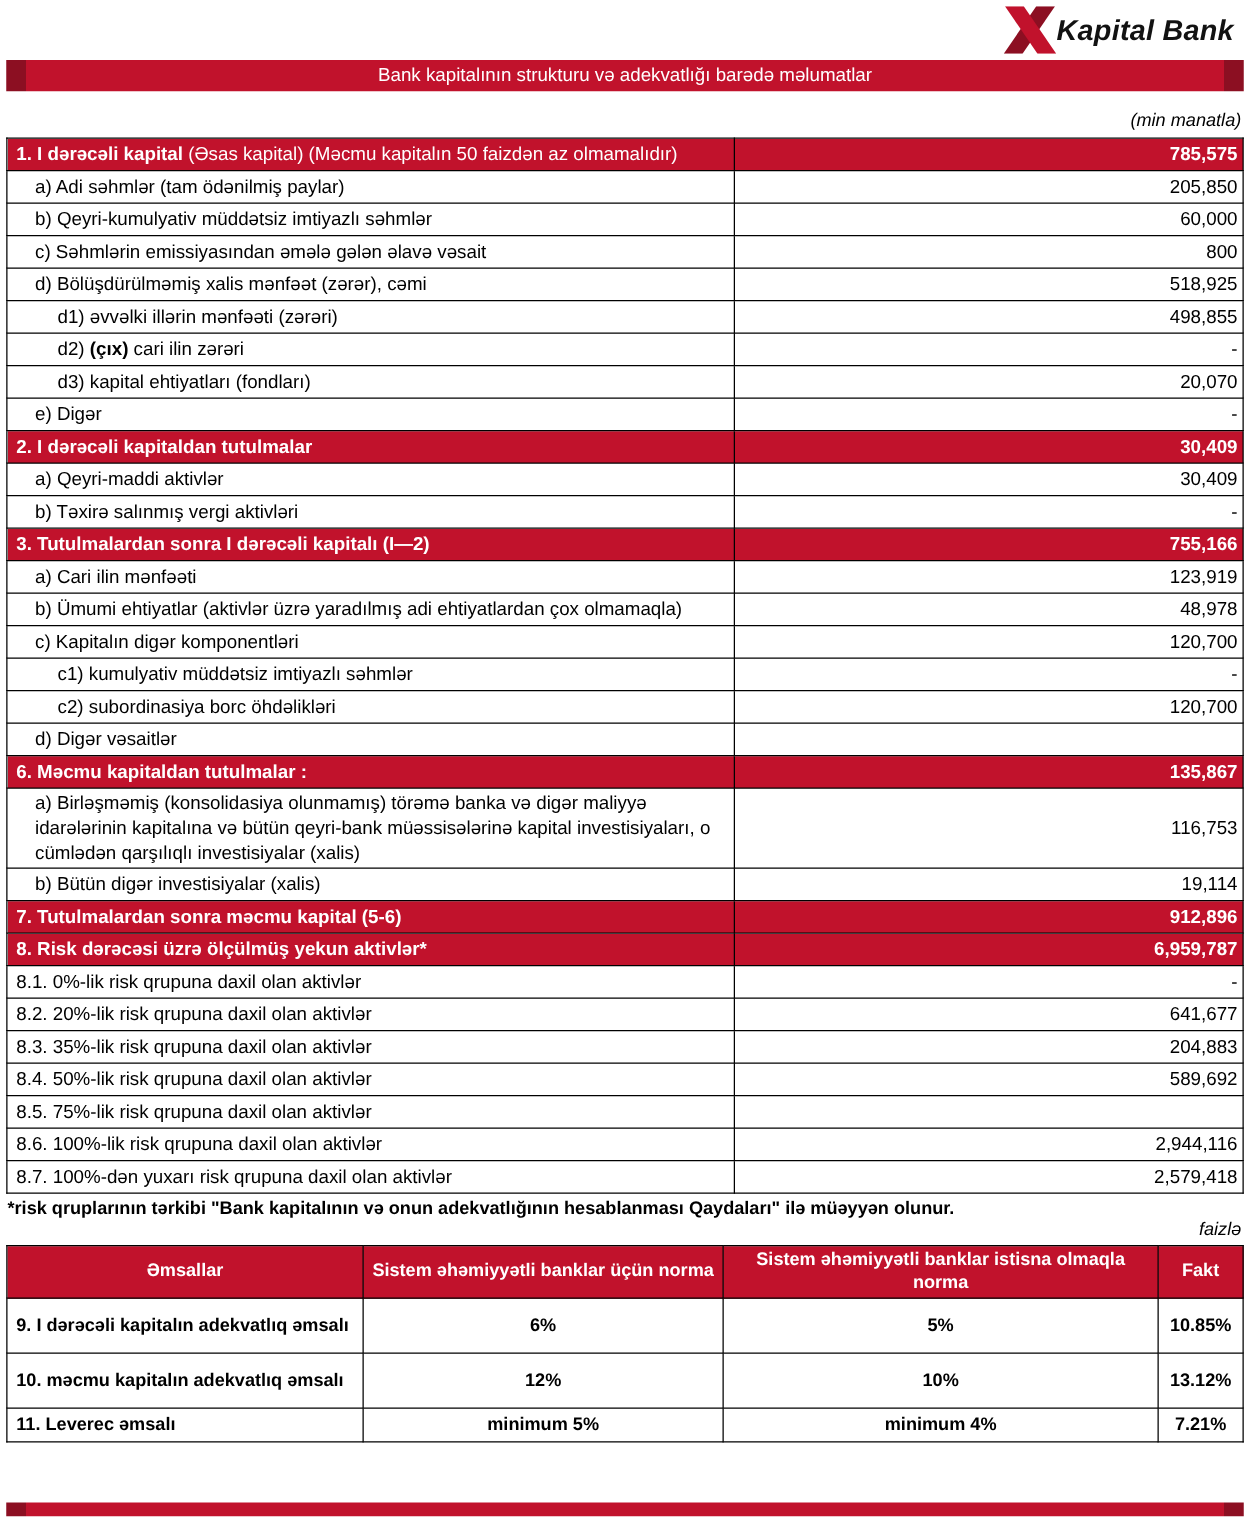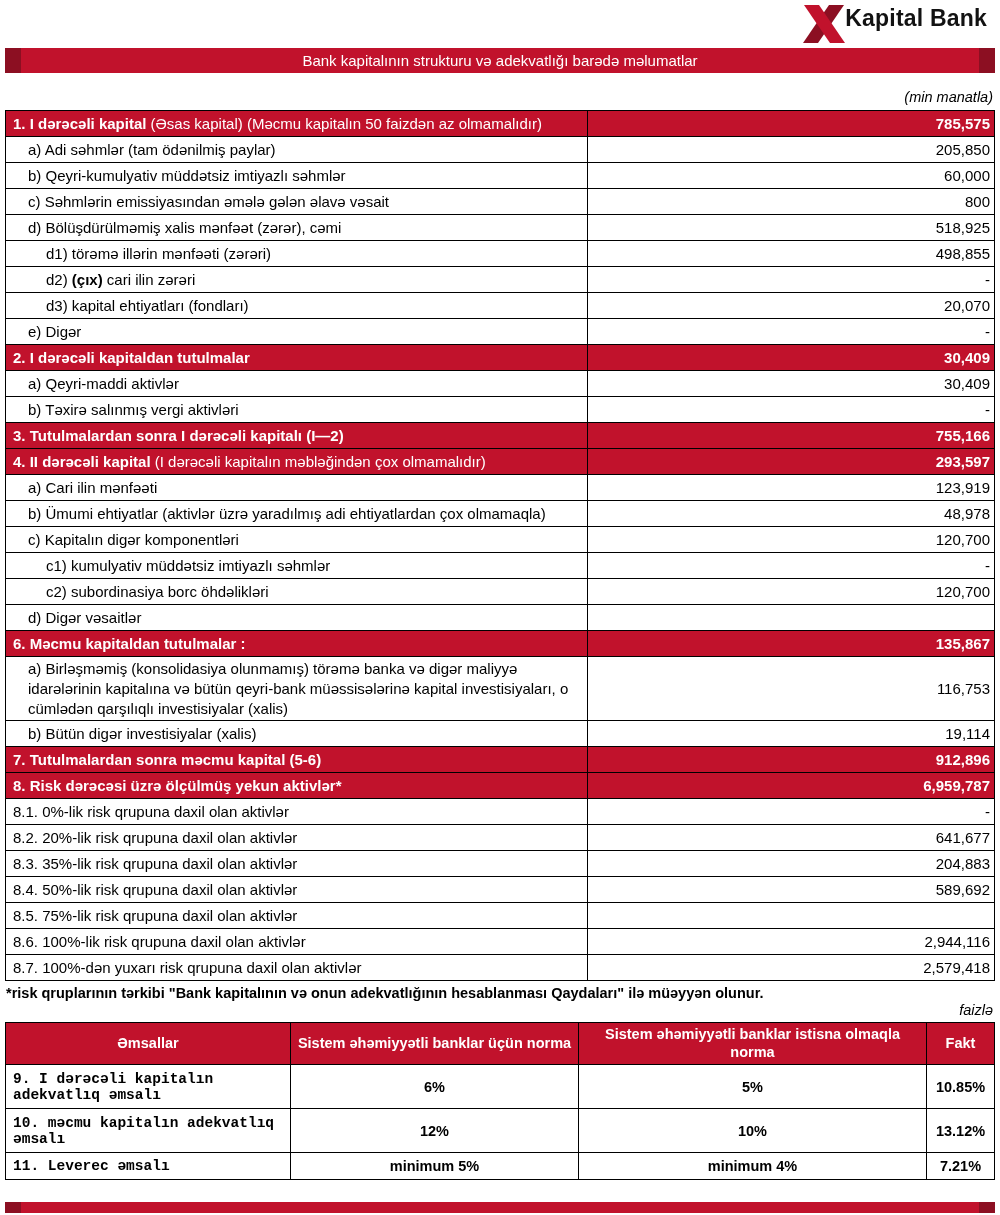--- a/index.html
+++ b/index.html
@@ -8,21 +8,21 @@
   }
   *{box-sizing:border-box;}
   html,body{margin:0;padding:0;background:#ffffff;}
   body{font-family:"Liberation Sans", sans-serif;color:#000;}
   .page{
     width:1000px;height:1215px;margin:0 auto;position:relative;
     background:#fff;padding:0 5px;overflow:hidden;
   }
   
   .topbar{height:44px;display:flex;justify-content:flex-end;align-items:center;padding:4px 8px 0 0;}
-  .logo{display:flex;gap:0;}
+  .logo{display:flex;align-items:center;gap:0;font-style:italic;}
   .logo-icon{display:block;}
   .logo-text{font-size:23px;font-weight:bold;color:#121212;letter-spacing:.2px;}
   
   .red-bar-bg{
     background:linear-gradient(90deg,
       var(--brand-red-dark) 0%, var(--brand-red-dark) 1.6%,
       var(--brand-red) 1.6%, var(--brand-red) 98.4%,
       var(--brand-red-dark) 98.4%, var(--brand-red-dark) 100%);
   }
   .banner{
@@ -59,21 +59,21 @@
   .ratios-table th{
     background:var(--brand-red);color:#fff;font-weight:bold;font-size:14.5px;
     border:1px solid #000;padding:3px 4px;height:26px;text-align:center;line-height:1.2;
   }
   .ratios-table td{
     border:1px solid #000;font-weight:bold;font-size:14.5px;padding:3px 7px;
     vertical-align:middle;
   }
   .ratios-table tbody tr{height:44px;}
   .ratios-table tbody tr:last-child{height:27px;}
-  .ratio-label{text-align:left;font-family:Liberation Mono, monospace;}
+  .ratio-label{text-align:left;}
   .ratio-value{text-align:center;}
   
   .footer-bar{
     position:absolute;left:5px;right:5px;bottom:2px;height:11px;
   }
 </style>
 </head>
 <body>
 
 <div class="page">
@@ -114,21 +114,21 @@
         </tr>
         <tr class="item-row">
           <td class="label-cell indent-1"><span>c) Səhmlərin emissiyasından əmələ gələn  əlavə vəsait</span></td>
           <td class="value-cell">800</td>
         </tr>
         <tr class="item-row">
           <td class="label-cell indent-1"><span>d)   Bölüşdürülməmiş xalis mənfəət (zərər), cəmi</span></td>
           <td class="value-cell">518,925</td>
         </tr>
         <tr class="item-row">
-          <td class="label-cell indent-2"><span>d1) törəmə illərin mənfəəti (zərəri)</span></td>
+          <td class="label-cell indent-2"><span>d1) əvvəlki illərin mənfəəti (zərəri)</span></td>
           <td class="value-cell">498,855</td>
         </tr>
         <tr class="item-row">
           <td class="label-cell indent-2"><span>d2) </span><span class="b">(çıx)</span><span> cari ilin zərəri</span></td>
           <td class="value-cell">-</td>
         </tr>
         <tr class="item-row">
           <td class="label-cell indent-2"><span>d3) kapital ehtiyatları (fondları)</span></td>
           <td class="value-cell">20,070</td>
         </tr>
@@ -144,24 +144,20 @@
           <td class="label-cell indent-1"><span>a) Qeyri-maddi aktivlər</span></td>
           <td class="value-cell">30,409</td>
         </tr>
         <tr class="item-row">
           <td class="label-cell indent-1"><span>b) Təxirə salınmış vergi aktivləri</span></td>
           <td class="value-cell">-</td>
         </tr>
         <tr class="section-row">
           <td class="label-cell indent-0"><span class="b">3. Tutulmalardan  sonra I dərəcəli kapitalı (I—2)</span></td>
           <td class="value-cell">755,166</td>
-        </tr>
-        <tr class="section-row">
-          <td class="label-cell indent-0"><span class="b">4. II dərəcəli  kapital </span><span>(I dərəcəli  kapitalın  məbləğindən çox olmamalıdır)</span></td>
-          <td class="value-cell">293,597</td>
         </tr>
         <tr class="item-row">
           <td class="label-cell indent-1"><span>a) Cari ilin mənfəəti</span></td>
           <td class="value-cell">123,919</td>
         </tr>
         <tr class="item-row">
           <td class="label-cell indent-1"><span>b) Ümumi ehtiyatlar (aktivlər üzrə yaradılmış adi ehtiyatlardan çox olmamaqla)</span></td>
           <td class="value-cell">48,978</td>
         </tr>
         <tr class="item-row">

